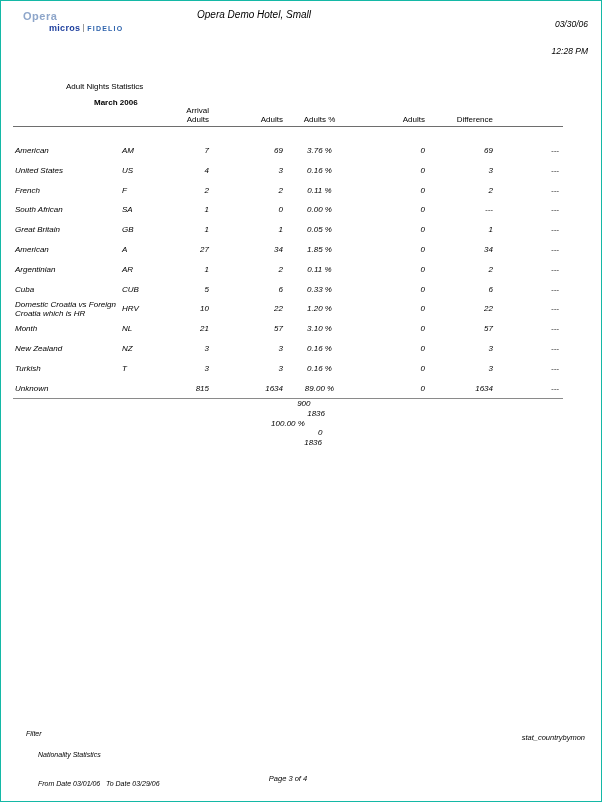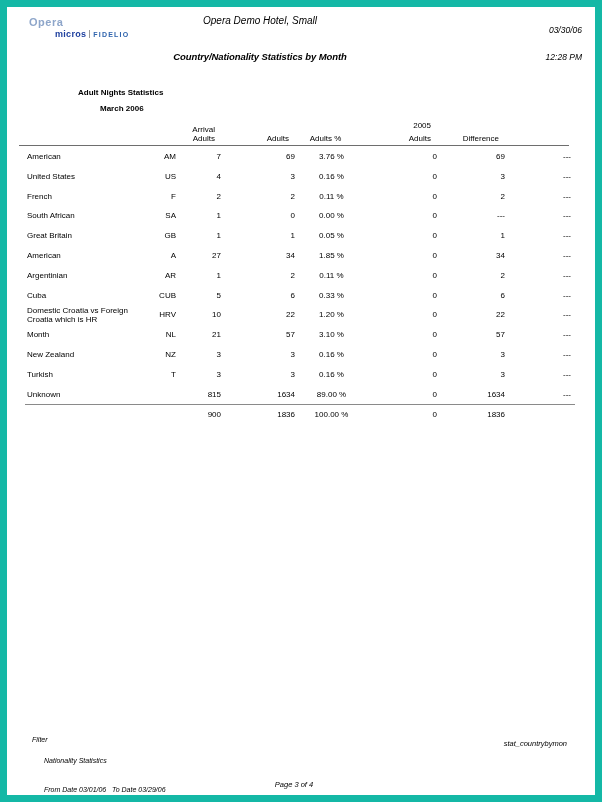--- a/index.html
+++ b/index.html
@@ -1,21 +1,21 @@
 <!DOCTYPE html>
 <html><head>
 <meta charset="utf-8">
 <style>
   * { margin:0; padding:0; box-sizing:border-box; }
   html,body { background:#e8e8e8; }
   .page {
     position:relative;
     width:602px; height:802px;
     background:#ffffff;
-    border:7px solid #14b8a6;
+    border:1px solid #14b8a6;
     font-family:"Liberation Sans", sans-serif;
     color:#000000;
     overflow:hidden;
     margin:0 auto;
   }
   
   .logo { position:absolute; left:8px; top:9px; width:130px; }
   .logo-line1 { margin-left:14px; font-size:11px; font-weight:bold; letter-spacing:0.5px; }
   .logo-line2 { margin-top:1px; display:flex; align-items:center; gap:3px; }
   .logo-micros { font-size:9px; font-weight:bold; letter-spacing:0.3px; }
@@ -25,77 +25,66 @@
     position:absolute; left:153px; top:8px; width:200px; text-align:center;
     font-size:10px; font-style:italic;
   }
   .hdr-date { position:absolute; right:13px; top:18px; font-size:8.5px; font-style:italic; }
   .report-title {
     position:absolute; left:128px; top:44px; width:250px; text-align:center;
     font-size:9.5px; font-weight:bold; font-style:italic; letter-spacing:-0.1px;
   }
   .hdr-time { position:absolute; right:13px; top:45px; font-size:8.5px; font-style:italic; }
   
-  .section-title { position:absolute; left:71px; top:81px; font-size:8px; font-weight:bold; }
+  .section-title { position:absolute; left:65px; top:81px; font-size:8px; font-weight:normal; }
   .month-label  { position:absolute; left:93px; top:97px; font-size:8px; font-weight:bold; }
   
   .tbl { position:absolute; left:12px; top:0; width:550px; font-size:8px; }
   .thead { position:absolute; top:112px; left:0; width:100%; border-bottom:1px solid #6e6e6e; }
   .hrow { display:flex; height:13px; align-items:flex-end; padding-bottom:1px; }
-  .tbody { position:absolute; top:140px; left:6px; width:100%; }
+  .tbody { position:absolute; top:140px; left:0; width:100%;font-style:italic; }
   .trow { display:flex; min-height:19.8px; align-items:center; }
   .cell { line-height:9.6px; }
   .c-name { width:104px; padding-left:2px; }
-  .c-code { width:47px;  padding-left:5px;text-align:right; }
+  .c-code { width:47px;  padding-left:5px; }
   .c-arr  { width:45px; text-align:right; }
   .c-adl  { width:74px; text-align:right; }
   .c-pct  { width:73px; text-align:center; }
   .c-y05  { width:69px; text-align:right; }
   .c-dif  { width:68px; text-align:right; }
   .c-ext  { width:70px; text-align:right; padding-right:4px; }
-  .total-row { display:flex; height:19.8px; align-items:center; border-top:1px solid #8a8a8a; }
+  .total-row { display:flex; height:19.8px; align-items:center; border-top:1px solid #8a8a8a;flex-direction:column; }
   
   .filter-label { position:absolute; left:25px; top:729px; font-size:7px; font-style:italic; }
   .filter-lines { position:absolute; left:37px; top:729px; font-size:7px; font-style:italic; line-height:9.8px; white-space:pre; }
   .page-label   { position:absolute; left:237px; top:732px; width:100px; text-align:center; font-size:7.5px; font-style:italic;margin-top:41px; }
-  .report-code  { position:absolute; right:28px; top:732px; font-size:7.5px; font-style:italic; }
+  .report-code  { position:absolute; right:16px; top:732px; font-size:7.5px; font-style:italic; }
 </style>
 </head>
 <body>
 
 <div class="page">
 
   <div class="logo">
     <div class="logo-line1" style="color: rgb(142, 166, 202);">Opera</div>
     <div class="logo-line2">
       <span class="logo-micros" style="color: rgb(30, 63, 158); padding-left: 40px;">micros</span>
       <span class="logo-sep"></span>
       <span class="logo-fidelio" style="color: rgb(47, 100, 173);">FIDELIO</span>
     </div>
   </div>
   <div class="hotel-name">Opera Demo Hotel, Small</div>
   <div class="hdr-date">03/30/06</div>
-  <div class="report-title">Country/Nationality Statistics by Month</div>
   <div class="hdr-time">12:28 PM</div>
 
   <div class="section-title">Adult Nights Statistics</div>
   <div class="month-label">March 2006</div>
 
   <div class="tbl">
     <div class="thead">
-      <div class="hrow">
-        <div class="cell c-name"></div>
-        <div class="cell c-code"></div>
-        <div class="cell c-arr"></div>
-        <div class="cell c-adl"></div>
-        <div class="cell c-pct"></div>
-        <div class="cell c-y05">2005</div>
-        <div class="cell c-dif"></div>
-        <div class="cell c-ext"></div>
-      </div>
       <div class="hrow">
         <div class="cell c-name"></div>
         <div class="cell c-code"></div>
         <div class="cell c-arr">Arrival Adults</div>
         <div class="cell c-adl">Adults</div>
         <div class="cell c-pct">Adults %</div>
         <div class="cell c-y05">Adults</div>
         <div class="cell c-dif">Difference</div>
         <div class="cell c-ext"></div>
       </div>

